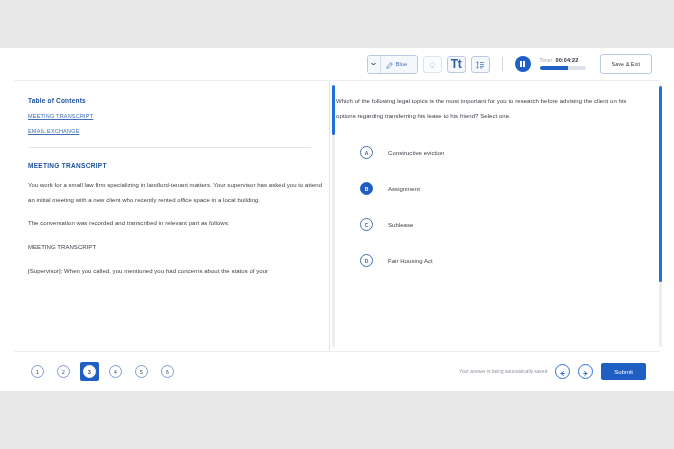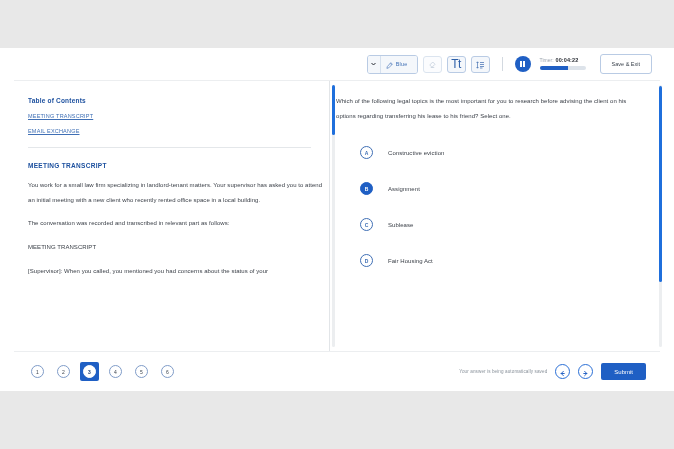--- a/index.html
+++ b/index.html
@@ -104,21 +104,21 @@
     cursor: pointer;
     box-sizing: border-box;
   }
   .tb-btn.disabled {
     border-color: #dbe4ef;
     background: #fbfcfe;
     cursor: default;
   }
   .tb-btn .tt {
     font-size: 12px;
-    font-weight: normal;
+    font-weight: bold;
     color: #2d5fa8;
     line-height: 1;
     letter-spacing: -.4px;
     text-align: center;
   }
   .tb-sep {
     width: 1px;
     height: 14px;
     background: #d3d9e0;
     margin: 0 7px;

